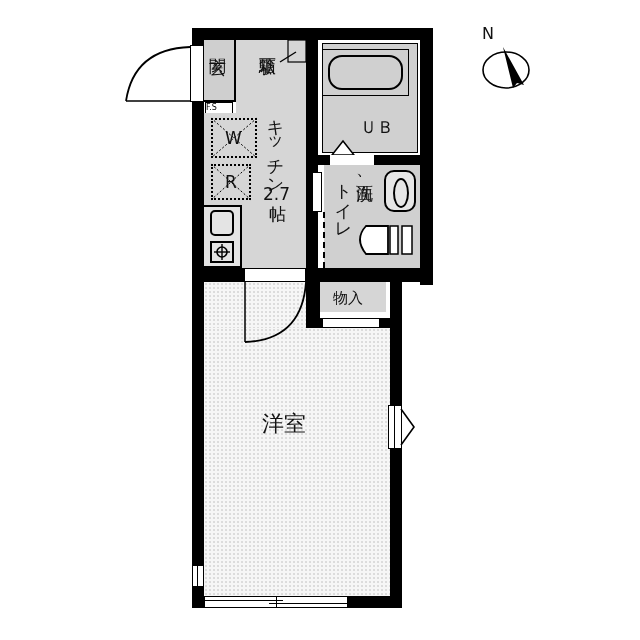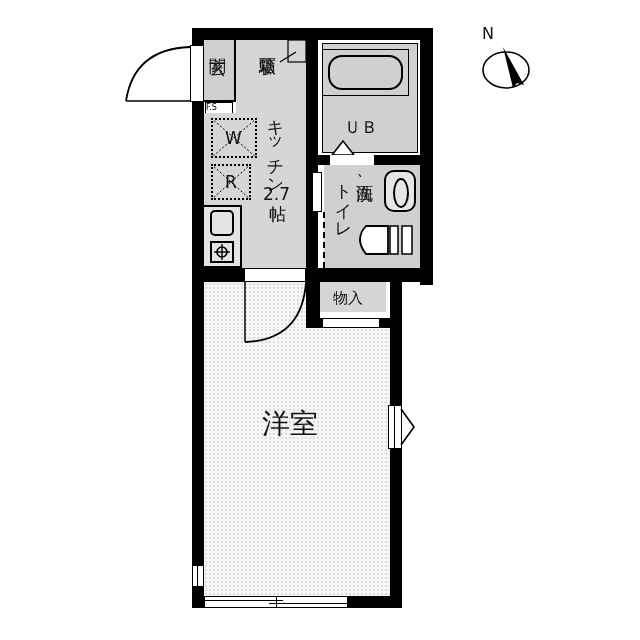--- a/index.html
+++ b/index.html
@@ -81,21 +81,21 @@
   <svg width="20" height="18" style="left:0;top:0;">
       <circle cx="10" cy="9" r="5" fill="none" stroke="#000" stroke-width="1.6"></circle>
       <line x1="2" y1="9" x2="18" y2="9" stroke="#000" stroke-width="1.4"></line>
       <line x1="10" y1="1" x2="10" y2="17" stroke="#000" stroke-width="1.4"></line>
     </svg>
 </div>
 
 <div class="gray" style="left:322px;top:43px;width:96px;height:110px;background:#d0d0d0;border:1px solid #000;box-sizing:border-box;"></div>
 <div class="abs" style="left:328px;top:55px;width:75px;height:35px;border:2px solid #000;border-radius:14px;box-sizing:border-box;"></div>
 <div class="abs" style="left:322px;top:49px;width:87px;height:47px;border:1px solid #000;border-left:none;box-sizing:border-box;"></div>
-<span class="lbl" style="left:344px;top:118px;">ＵＢ</span>
+<span class="lbl" style="left:360px;top:118px;">ＵＢ</span>
 <svg width="30" height="20" style="left:330px;top:138px;">
     <polygon points="2,17 13,3 24,17" fill="#fff" stroke="#000" stroke-width="1.5"></polygon>
   </svg>
 <div class="abs" style="left:330px;top:155px;width:44px;height:10px;background:#fff;"></div>
 
 <div class="gray" style="left:324px;top:165px;width:96px;height:103px;background:#d0d0d0;"></div>
 <span class="lbl vert" style="left:335px;top:172px;">トイレ</span>
 <span class="lbl vert" style="left:356px;top:172px;">洗面、</span>
 <div class="abs" style="left:384px;top:170px;width:32px;height:42px;border:2px solid #000;border-radius:10px;box-sizing:border-box;background:#e6e6e6;">
   <div class="abs" style="left:7px;top:6px;width:12px;height:26px;border:2px solid #000;border-radius:50%;"></div>
@@ -115,21 +115,21 @@
     <polygon points="2,2 12,18 22,2" fill="#fff" stroke="#000" stroke-width="1.5"></polygon>
   </svg>
 
 <div class="dot" style="left:204px;top:282px;width:102px;height:314px;"></div>
 <div class="dot" style="left:204px;top:328px;width:186px;height:268px;"></div>
 <div class="abs" style="left:244px;top:268px;width:62px;height:14px;background:#fff;border:1px solid #000;box-sizing:border-box;"></div>
 <svg width="70" height="70" style="left:244px;top:282px;">
   <line x1="1" y1="0" x2="1" y2="60" stroke="#000" stroke-width="1.5"></line>
   <path d="M 1 60 Q 58 58 62 0" fill="none" stroke="#000" stroke-width="1.8"></path>
 </svg>
-<span class="lbl" style="left:262px;top:412px;font-size:28px;line-height:24px;">洋室</span>
+<span class="lbl" style="left:262px;top:412px;font-size:22px;line-height:24px;">洋室</span>
 
 <div class="abs" style="left:388px;top:405px;width:14px;height:44px;background:#fff;border:1px solid #000;box-sizing:border-box;">
   <div class="abs" style="left:5px;top:0;width:0;height:42px;border-left:1px solid #000;"></div>
 </div>
 <svg width="20" height="44" style="left:401px;top:405px;">
     <polyline points="0,4 13,22 0,40" fill="none" stroke="#000" stroke-width="1.6"></polyline>
   </svg>
 
 <div class="abs" style="left:192px;top:565px;width:12px;height:22px;background:#fff;border:1px solid #000;box-sizing:border-box;">
   <div class="abs" style="left:4px;top:0;width:0;height:20px;border-left:1px solid #000;"></div>

